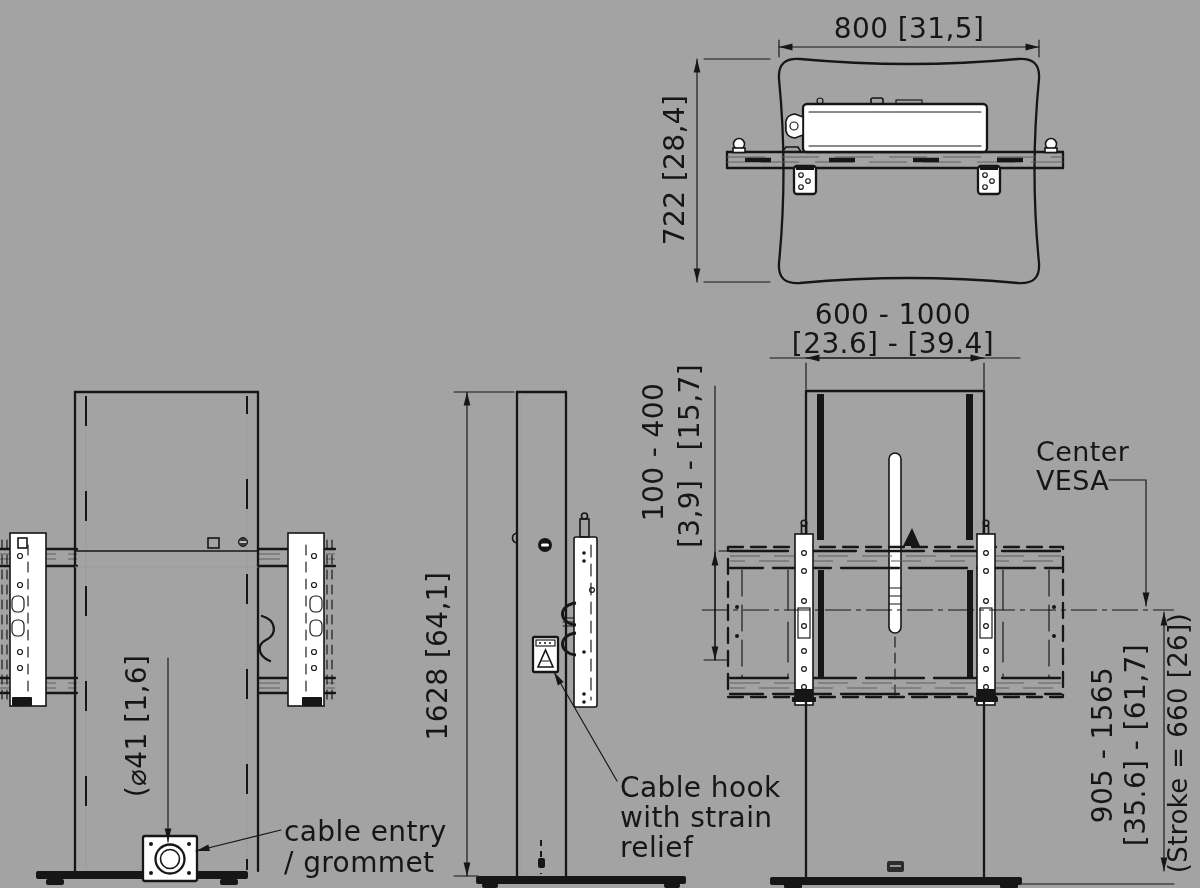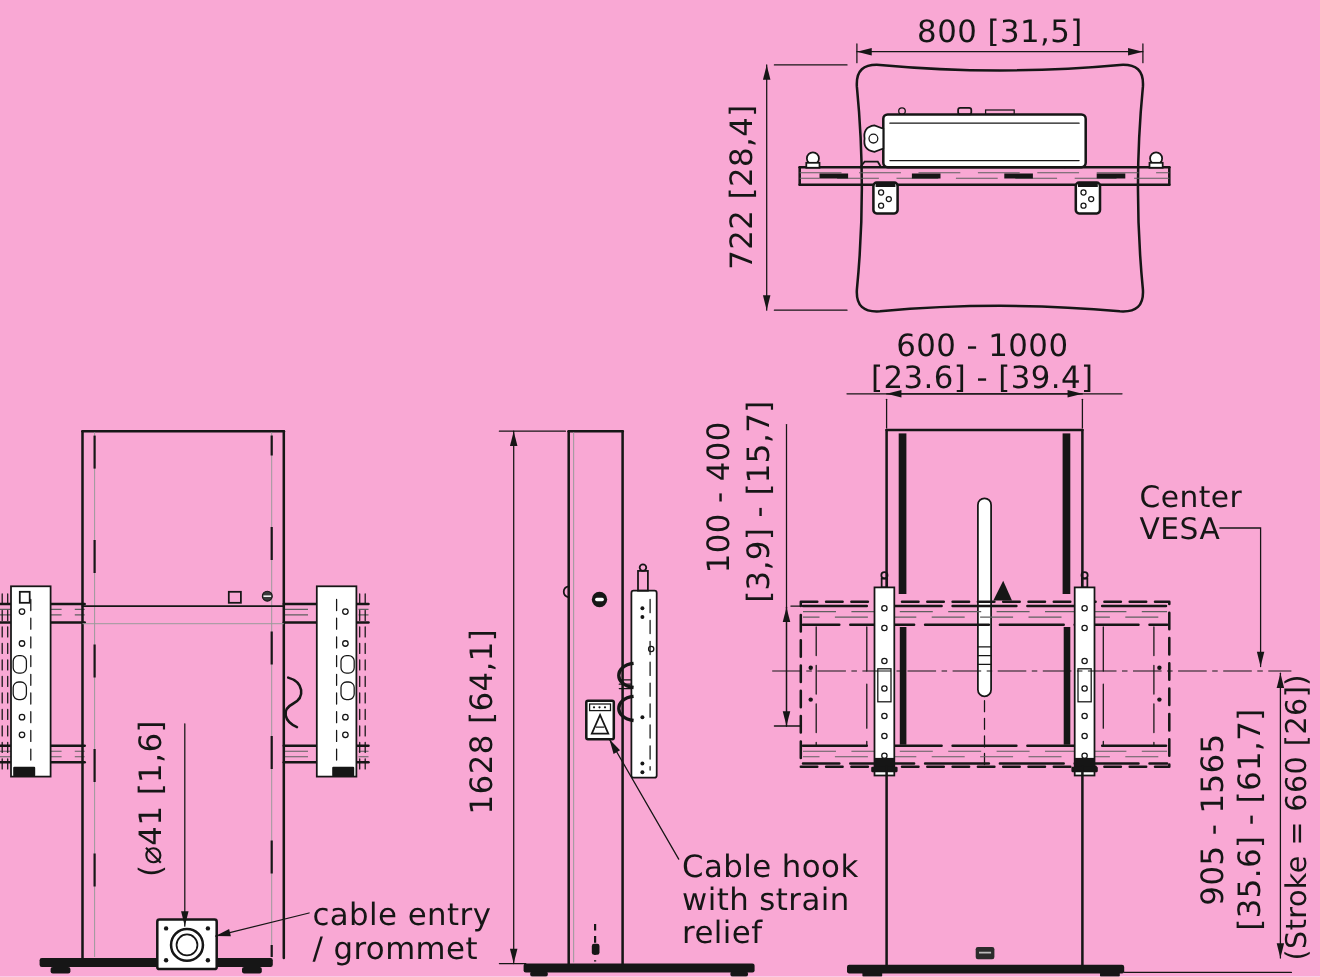--- a/index.html
+++ b/index.html
@@ -1,16 +1,16 @@
 <!DOCTYPE html>
 <html><head>
 <meta charset="utf-8">
 <style>
   html,body{margin:0;padding:0;background:#fff;}
-  .page{position:relative;width:1200px;height:888px;background:#f9a8d4;overflow:hidden;}
+  .page{position:relative;width:1200px;height:888px;background:#a3a3a3;overflow:hidden;}
   svg{display:block}
   .s2{stroke:#161616;stroke-width:2.3;fill:none;stroke-linecap:round;stroke-linejoin:round}
   .s16{stroke:#161616;stroke-width:1.6;fill:none;stroke-linecap:round}
   .s1{stroke:#161616;stroke-width:1.15;fill:none;stroke-linecap:round}
   .thn{stroke:#5f5f5f;stroke-width:1;fill:none}
   .gry{stroke:#9a9a9a;stroke-width:.9;fill:none}
   .fil{fill:#161616;stroke:none}
   .wht{fill:#fff}
   text{font-family:"DejaVu Sans","Liberation Sans",sans-serif;font-size:28px;fill:#161616;letter-spacing:.4px}
   .t26{font-size:26px}

